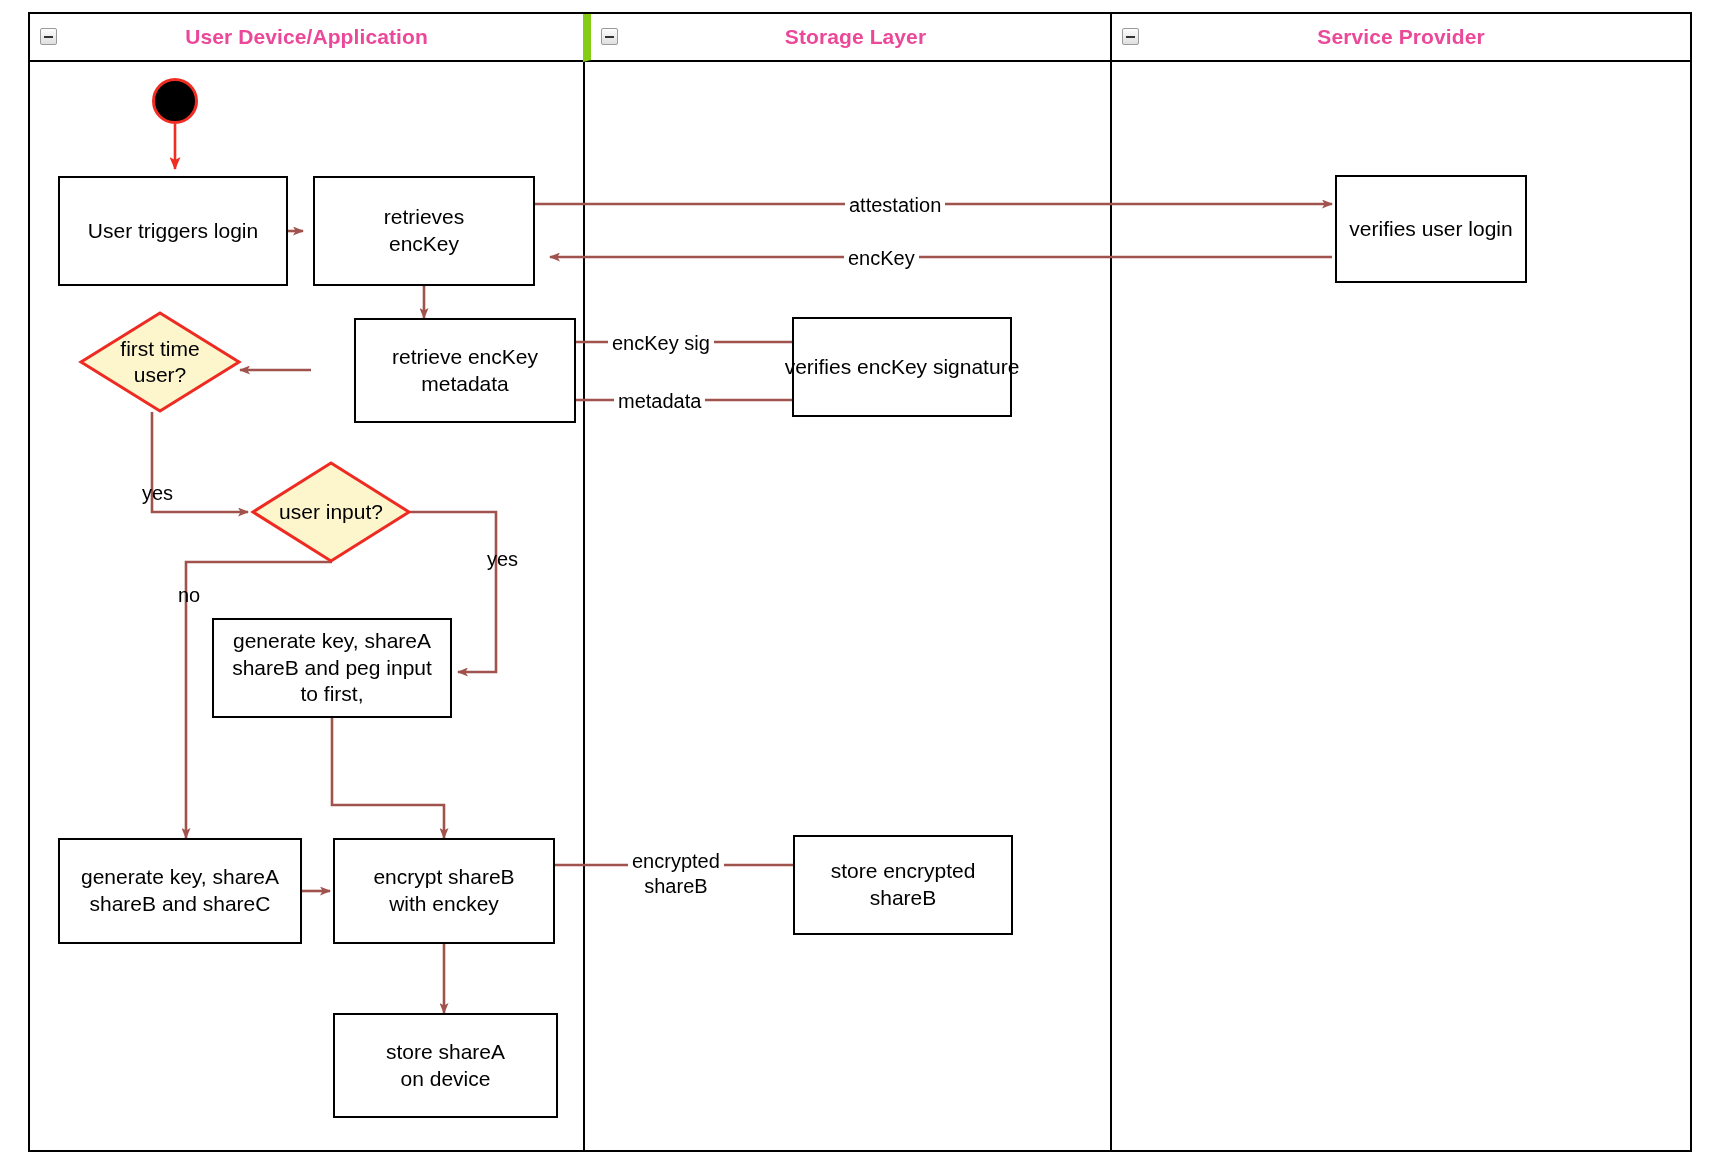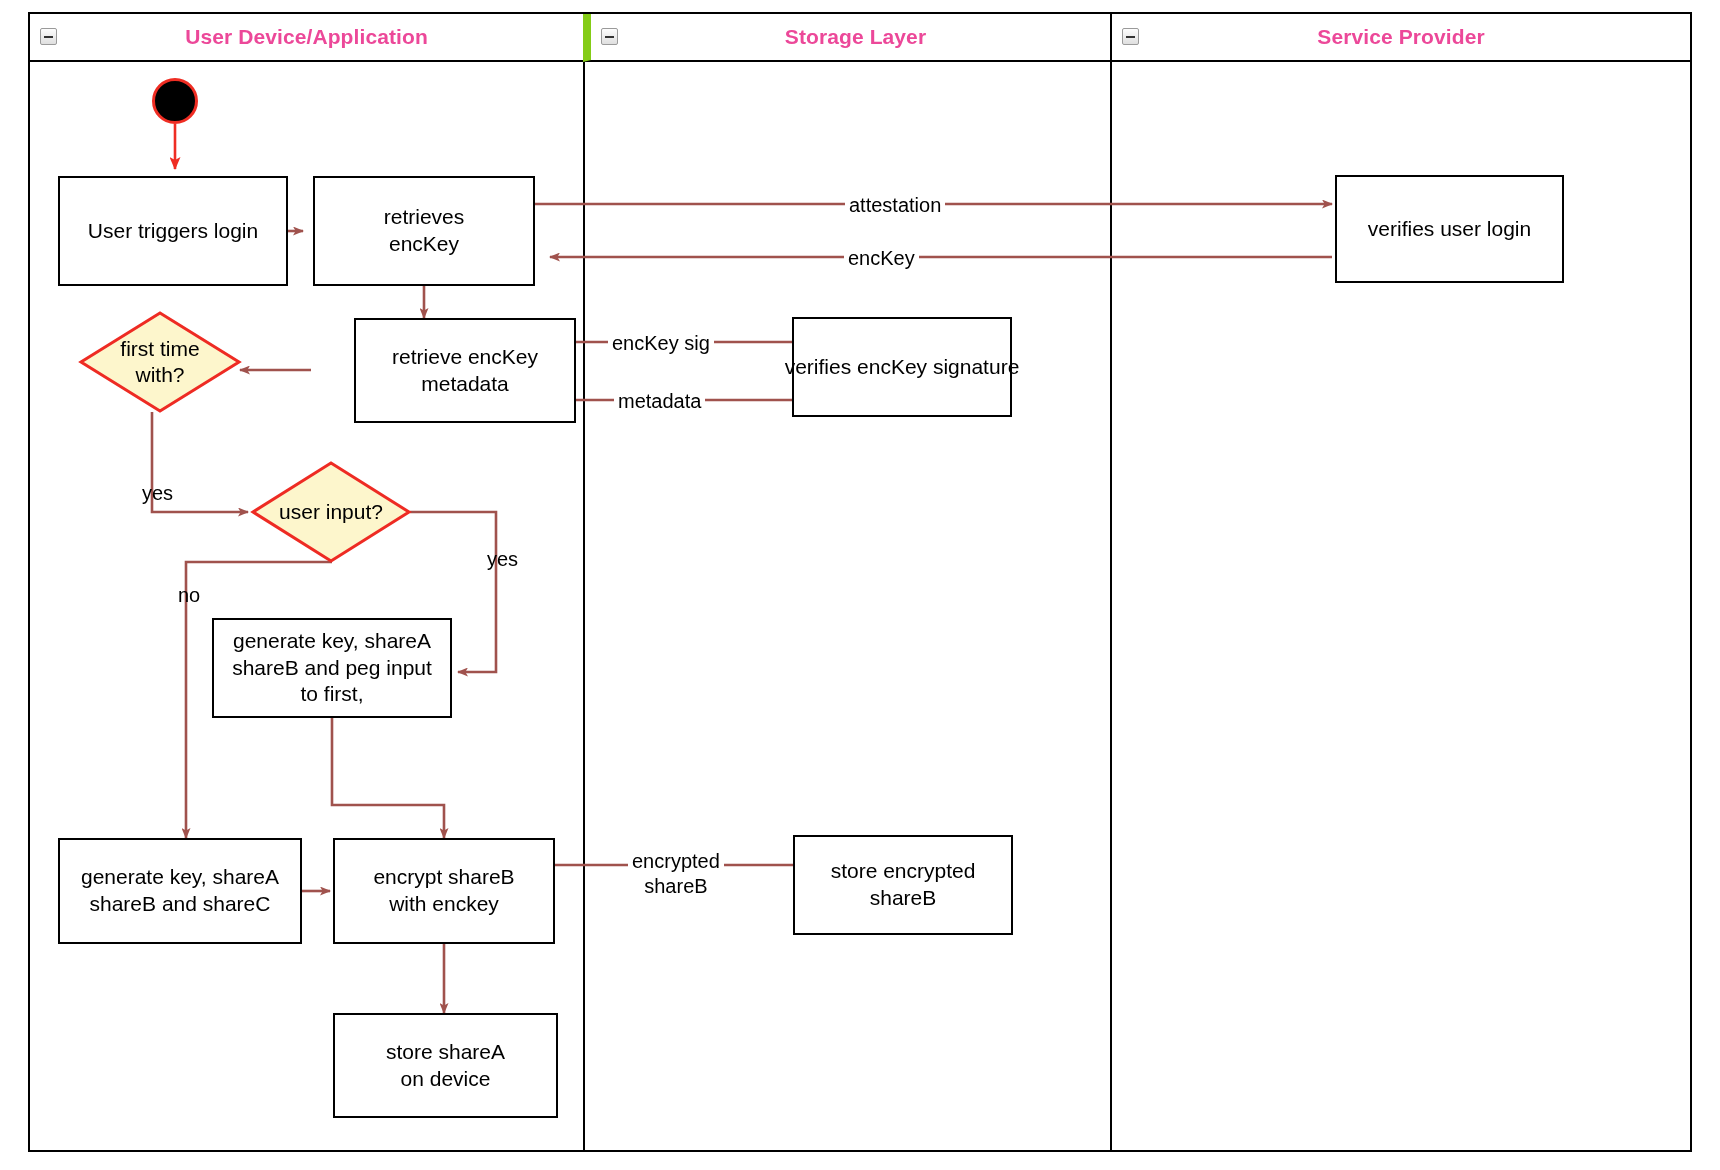--- a/index.html
+++ b/index.html
@@ -180,42 +180,42 @@
     <span class="txt">User triggers login</span>
   </div>
 
   <div class="node" style="left:313px;top:176px;width:222px;height:110px;">
     <span class="txt">
       <span>retrieves</span><br>
       <span>encKey</span>
     </span>
   </div>
 
-  <div class="node" style="left:1335px;top:175px;width:229px;height:108px;">
+  <div class="node" style="left:1335px;top:175px;width:192px;height:108px;">
     <span class="txt">verifies user login</span>
   </div>
 
   <div class="node" style="left:313px;top:318px;width:222px;height:105px;margin-left:41px;">
     <span class="txt">
       <span>retrieve encKey</span><br>
       <span>metadata</span>
     </span>
   </div>
 
   <div class="node overflow" style="left:792px;top:317px;width:220px;height:100px;">
     <span class="txt">verifies encKey signature</span>
   </div>
 
   <div class="decision" style="left:78px;top:310px;width:164px;height:104px;">
     <svg width="164" height="104" viewBox="0 0 164 104">
       <polygon points="82,3 161,52 82,101 3,52" fill="#fdf6cc" stroke="#ee2b23" stroke-width="3"></polygon>
     </svg>
     <span class="dtxt">
       <span>first time</span><br>
-      <span>with?</span>
+      <span>user?</span>
     </span>
   </div>
 
   <div class="decision" style="left:250px;top:460px;width:162px;height:104px;">
     <svg width="162" height="104" viewBox="0 0 162 104">
       <polygon points="81,3 159,52 81,101 3,52" fill="#fdf6cc" stroke="#ee2b23" stroke-width="3"></polygon>
     </svg>
     <span class="dtxt">user input?</span>
   </div>
 

